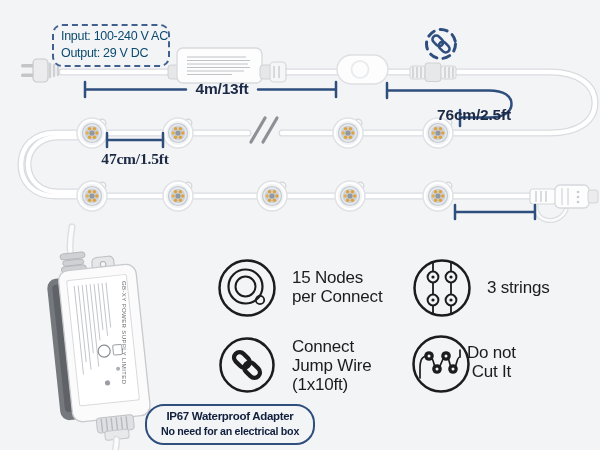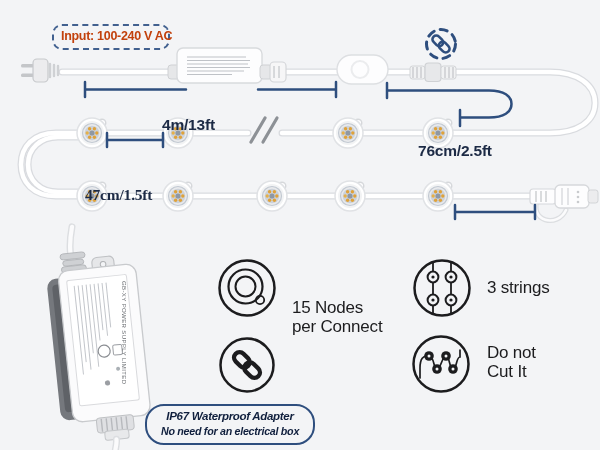--- a/index.html
+++ b/index.html
@@ -3,34 +3,34 @@
 <meta charset="utf-8">
 <style>
   html,body{margin:0;padding:0;background:#e9eaec;}
   .canvas{
     position:relative;width:600px;height:450px;background:#f3f4f6;
     font-family:"Liberation Sans",sans-serif;overflow:hidden;
   }
   .layer{position:absolute;left:0;top:0;}
   .txt{position:absolute;color:#14233f;}
   .measure{
-    font-size:15.5px;font-weight:600;color:#1c2a45;text-align:left;
-    letter-spacing:-0.2px;white-space:nowrap;margin-top:36px;
+    font-size:15.5px;font-weight:600;color:#1c2a45;text-align:center;
+    letter-spacing:-0.2px;white-space:nowrap;
   }
   .infobox{
     left:52px;top:24px;width:118px;box-sizing:border-box;
     border:2px dashed #41608f;border-radius:10px;padding:2px 4px 3px 7px;
-    font-size:12.5px;line-height:17px;font-weight:700;color:#c2410c;
+    font-size:12.5px;line-height:17px;font-weight:400;color:#0c4a6e;
     letter-spacing:-0.3px;white-space:nowrap;
   }
   .callout{
     left:145px;top:404px;width:170px;box-sizing:border-box;
     border:2px solid #2e4e7e;border-radius:19px;padding:3px 2px 4px 2px;
     text-align:center;font-size:11.5px;line-height:15px;font-weight:bold;
-    color:#101f3d;letter-spacing:-0.3px;white-space:nowrap;font-style:italic;
+    color:#101f3d;letter-spacing:-0.3px;white-space:nowrap;
   }
   .callout .fit{transform:scaleX(0.93);transform-origin:center;}
   .feature-text{font-size:17px;line-height:19px;color:#1c1c1e;letter-spacing:-0.2px;white-space:nowrap;}
   .brand-label{
     position:absolute;left:127px;top:281px;width:120px;
     font-size:6px;color:#6a6d72;letter-spacing:0.4px;white-space:nowrap;
     transform:rotate(90deg);transform-origin:0 0;
   }
 </style>
 </head>
@@ -249,40 +249,46 @@
         <circle cx="-12" cy="-8" r="1.5"></circle>
           <circle cx="5" cy="-8" r="1.5"></circle>
         <circle cx="-4" cy="5" r="1.5"></circle>
           <circle cx="12" cy="5" r="1.5"></circle>
       </g>
     </g>
   </svg>
 
   <div class="txt infobox">
     <div>Input: 100-240 V AC</div>
+    <div>Output: 29 V DC</div>
   </div>
 
   <div class="txt measure" style="left:162px;top:80px;width:120px;">4m/13ft</div>
 
   <div class="txt measure" style="left:418px;top:106px;width:112px;">76cm/2.5ft</div>
 
   <div class="txt measure" style="left:85px;top:150px;width:100px;font-family:Liberation Serif, serif;">47cm/1.5ft</div>
 
 
-  <div class="txt feature-text" style="left:292px;top:268px;margin-top:30px;">
+  <div class="txt feature-text" style="left:292px;top:268px;">
     <div>15 Nodes</div>
     <div>per Connect</div>
   </div>
 
   <div class="txt feature-text" style="left:487px;top:278px;">
     <div>3 strings</div>
   </div>
 
-
-  <div class="txt feature-text" style="left:487px;top:343px;">
+  <div class="txt feature-text" style="left:292px;top:337px;">
+    <div>Connect</div>
+    <div>Jump Wire</div>
+    <div>(1x10ft)</div>
+  </div>
+
+  <div class="txt feature-text" style="left:467px;top:343px;text-align:center;">
     <div>Do not</div>
     <div>Cut It</div>
   </div>
 
   <div class="txt callout">
     <div>IP67 Waterproof Adapter</div>
     <div class="fit">No need for an electrical box</div>
   </div>
 
   <div class="brand-label">GB-XY POWER SUPPLY LIMITED</div>

